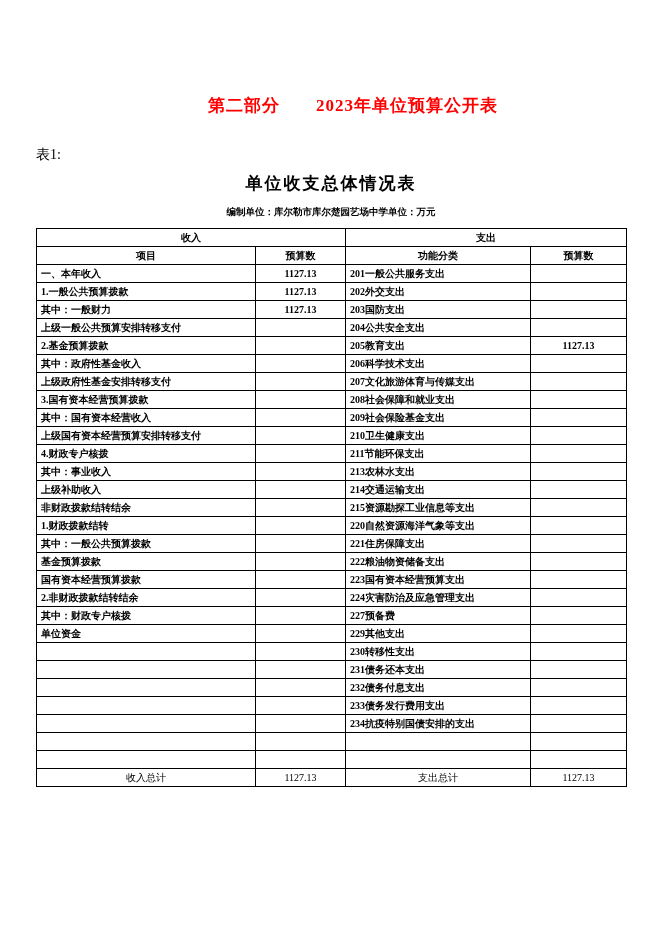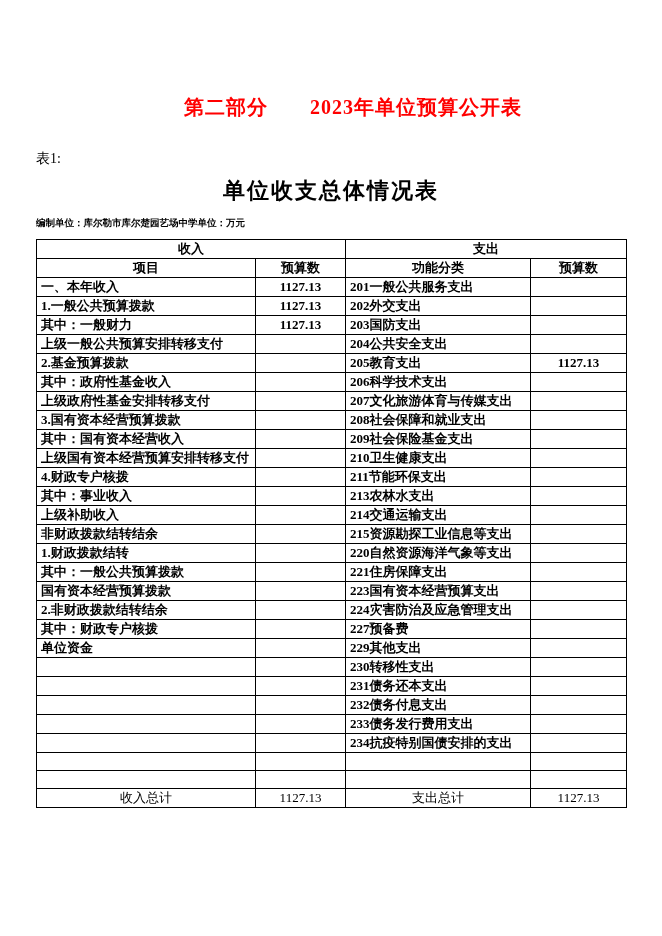--- a/index.html
+++ b/index.html
@@ -9,52 +9,52 @@
     height: 936px;
     margin: 0 auto;
     background: #ffffff;
     font-family: "Liberation Serif", "DejaVu Serif", serif;
     color: #000;
     overflow: hidden;
   }
   .part-title {
     margin: 94px 0 0 0;
     text-align: center;
-    font-size: 20px;
+    font-size: 17px;
     font-weight: bold;
     color: #ff0000;
     letter-spacing: 1px;
     padding-left: 44px;
   }
   .table-label {
     margin: 29px 36px 0 36px;
     font-size: 14px;
     font-weight: normal;
   }
   .table-title {
     margin: 8px 0 0 0;
     text-align: center;
-    font-size: 22px;
+    font-size: 17px;
     font-weight: bold;
     letter-spacing: 2px;
   }
   .meta-row {
     margin: 11px 36px 0 36px;
     display: flex;
-    justify-content: flex-start;
+    justify-content: center;
     align-items: flex-end;
     font-size: 9.5px;
     font-weight: bold;
   }
   table.budget {
     margin: 9px 36px 0 36px;
     width: 590px;
     border-collapse: collapse;
     table-layout: fixed;
-    font-size: 13px;
+    font-size: 10px;
     font-weight: 600;
   }
   table.budget td, table.budget th {
     border: 1px solid #000;
     height: 18px;
     padding: 0 4px;
     vertical-align: middle;
     overflow: hidden;
     white-space: nowrap;
   }
@@ -190,20 +190,26 @@
           <td class="cell-item">220自然资源海洋气象等支出</td>
           <td class="cell-num"></td>
         </tr>
         <tr>
           <td class="cell-item">其中：一般公共预算拨款</td>
           <td class="cell-num"></td>
           <td class="cell-item">221住房保障支出</td>
           <td class="cell-num"></td>
         </tr>
         <tr>
+          <td class="cell-item">基金预算拨款</td>
+          <td class="cell-num"></td>
+          <td class="cell-item">222粮油物资储备支出</td>
+          <td class="cell-num"></td>
+        </tr>
+        <tr>
           <td class="cell-item">国有资本经营预算拨款</td>
           <td class="cell-num"></td>
           <td class="cell-item">223国有资本经营预算支出</td>
           <td class="cell-num"></td>
         </tr>
         <tr>
           <td class="cell-item">2.非财政拨款结转结余</td>
           <td class="cell-num"></td>
           <td class="cell-item">224灾害防治及应急管理支出</td>
           <td class="cell-num"></td>

